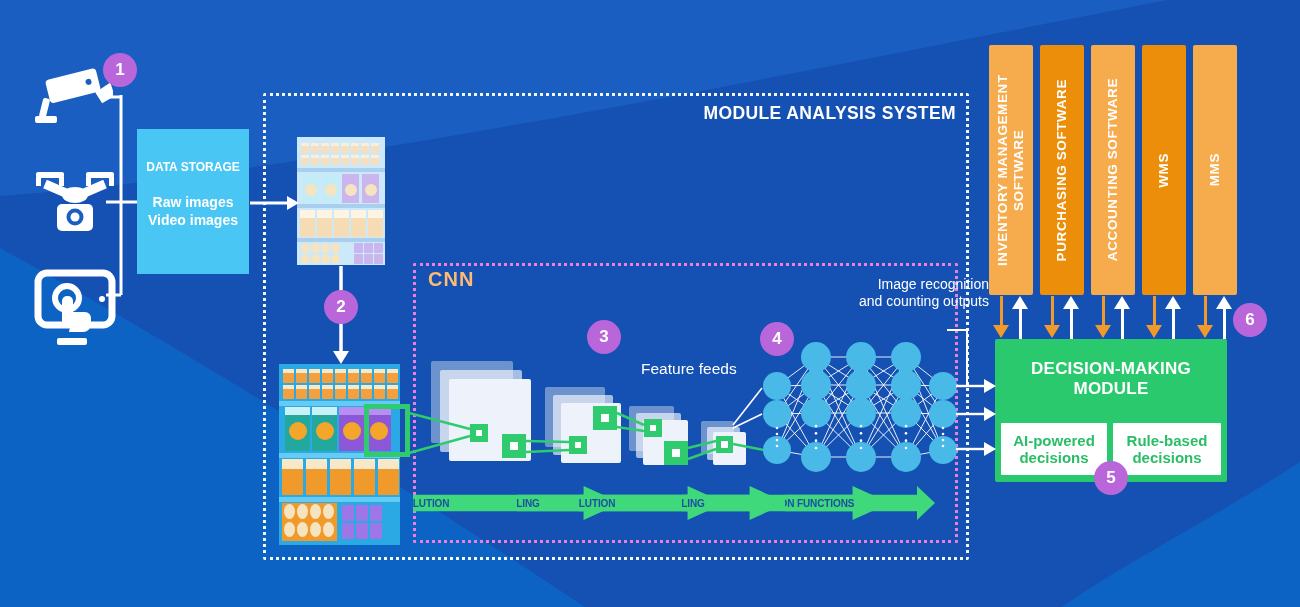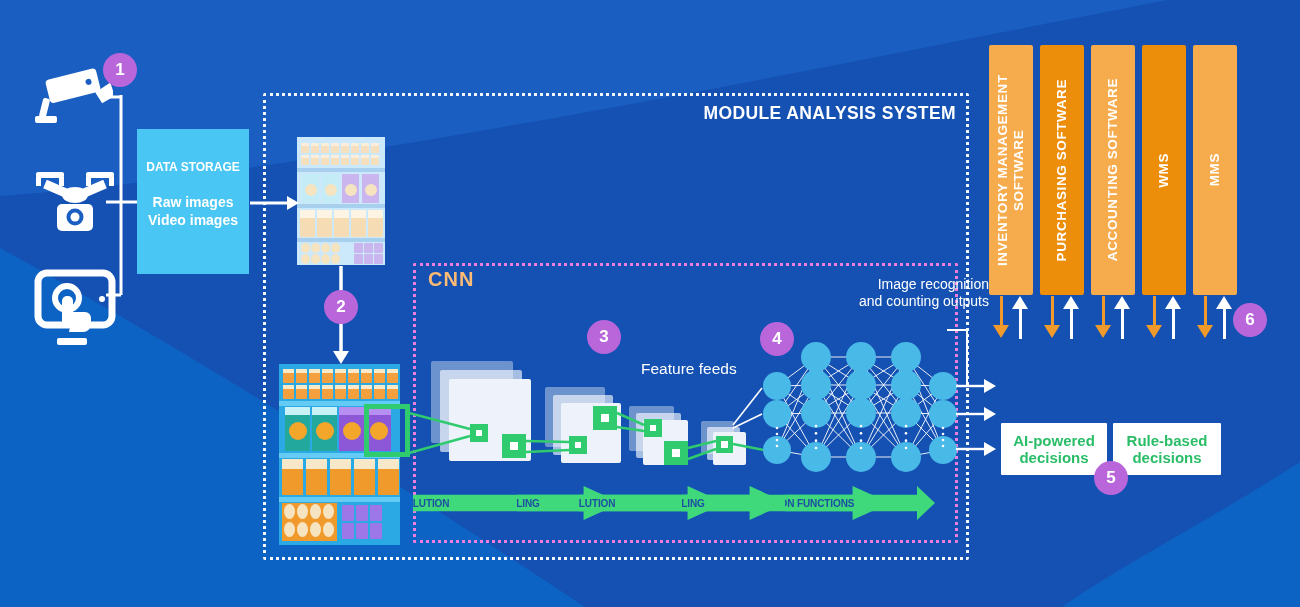--- a/index.html
+++ b/index.html
@@ -348,20 +348,23 @@
 
   <div class="garrow" style="left:413px;width:106px;">CONVOLUTION</div>
   <div class="garrow" style="left:517px;width:60px;">POOLING</div>
   <div class="garrow" style="left:579px;width:100px;">CONVOLUTION</div>
   <div class="garrow" style="left:682px;width:58px;">POOLING</div>
   <div class="garrow" style="left:785px;width:150px;clip-path:polygon(0 26%,88% 26%,88% 0,100% 50%,88% 100%,88% 74%,0 74%);padding-right:10%;">ACTIVATION FUNCTIONS</div>
 
   <div class="feature-inputs">Feature feeds</div>
   <div class="out-label">Image recognition and counting outputs</div>
 
+  <div class="module">
+    <div class="title">DECISION-MAKING MODULE</div>
+  </div>
   <div class="subbox b">Rule-based decisions</div>
   <div class="subbox a">AI-powered decisions</div>
 
   <svg class="layer" id="overlay" width="1300" height="607">
     <g stroke="#fff" stroke-width="3" fill="none">
       <path d="M102,97 H121 M121,95 V295 M106,202 H137 M106,295 H121"></path>
     </g>
     <line x1="250" y1="203" x2="287" y2="203" stroke="#fff" stroke-width="3"></line>
     <polygon points="287,196 299,203 287,210" fill="#fff"></polygon>
     <line x1="341" y1="266" x2="341" y2="352" stroke="#fff" stroke-width="3.5"></line>

